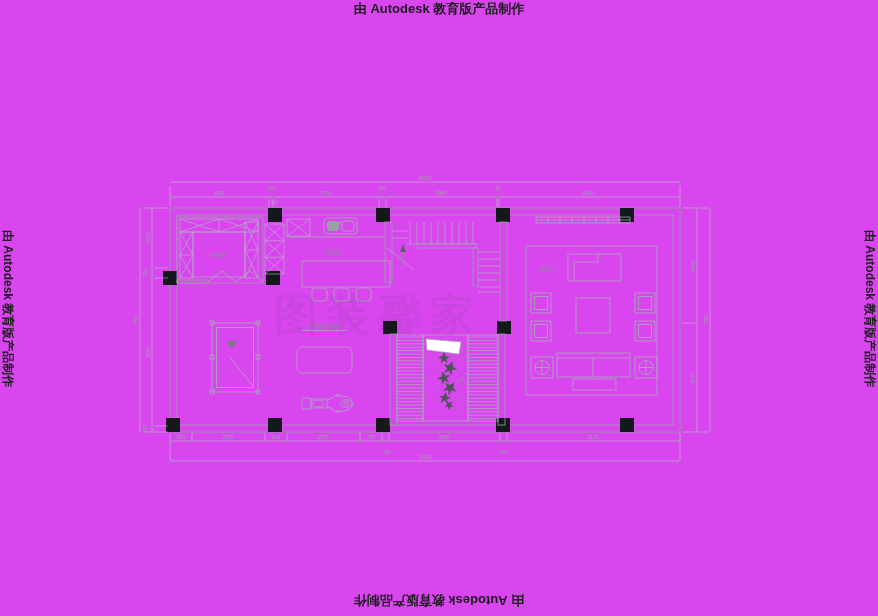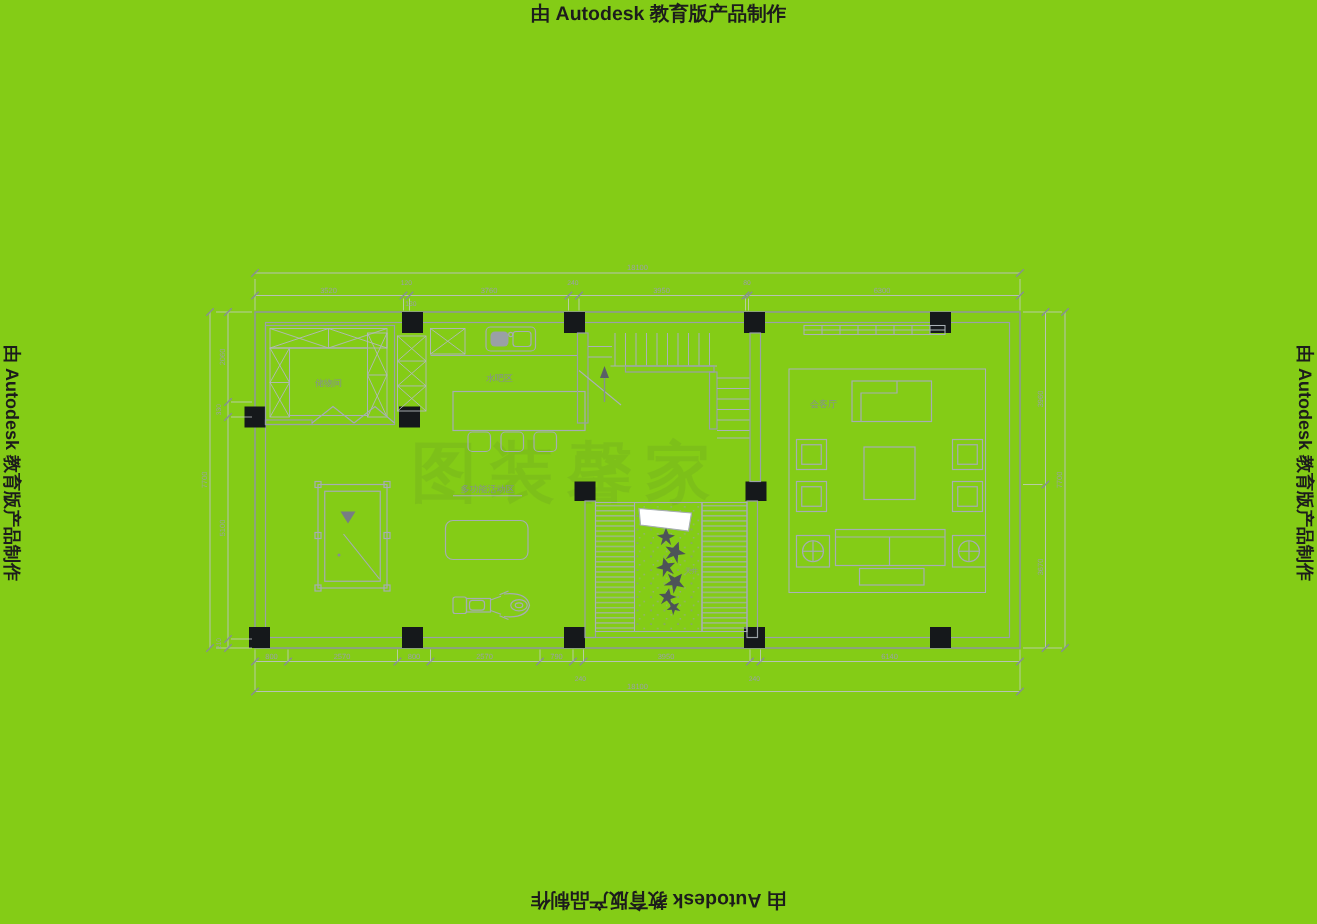--- a/index.html
+++ b/index.html
@@ -1,16 +1,16 @@
 <!DOCTYPE html>
 <html><head>
 <meta charset="utf-8">
 <style>
   html,body{margin:0;padding:0;background:#ffffff;}
-  #canvas{position:relative;width:878px;height:616px;background:#84cc16;overflow:hidden;
+  #canvas{position:relative;width:878px;height:616px;background:#d946ef;overflow:hidden;
           font-family:"Liberation Sans","DejaVu Sans",sans-serif;}
   svg{position:absolute;left:0;top:0;}
   
   .wall   {stroke:#8f979d;stroke-width:1;fill:none;}
   .wall2  {stroke:#9aa1a7;stroke-width:0.8;fill:none;}
   .thin   {stroke:#aab1b7;stroke-width:0.7;fill:none;}
   .furn   {stroke:#a6adb3;stroke-width:0.8;fill:none;}
   .furnw  {stroke:#a6adb3;stroke-width:0.8;fill:#ffffff;}
   .hatch  {stroke:#b3b9bd;stroke-width:0.6;fill:none;}
   .col    {fill:#15181b;stroke:none;}

